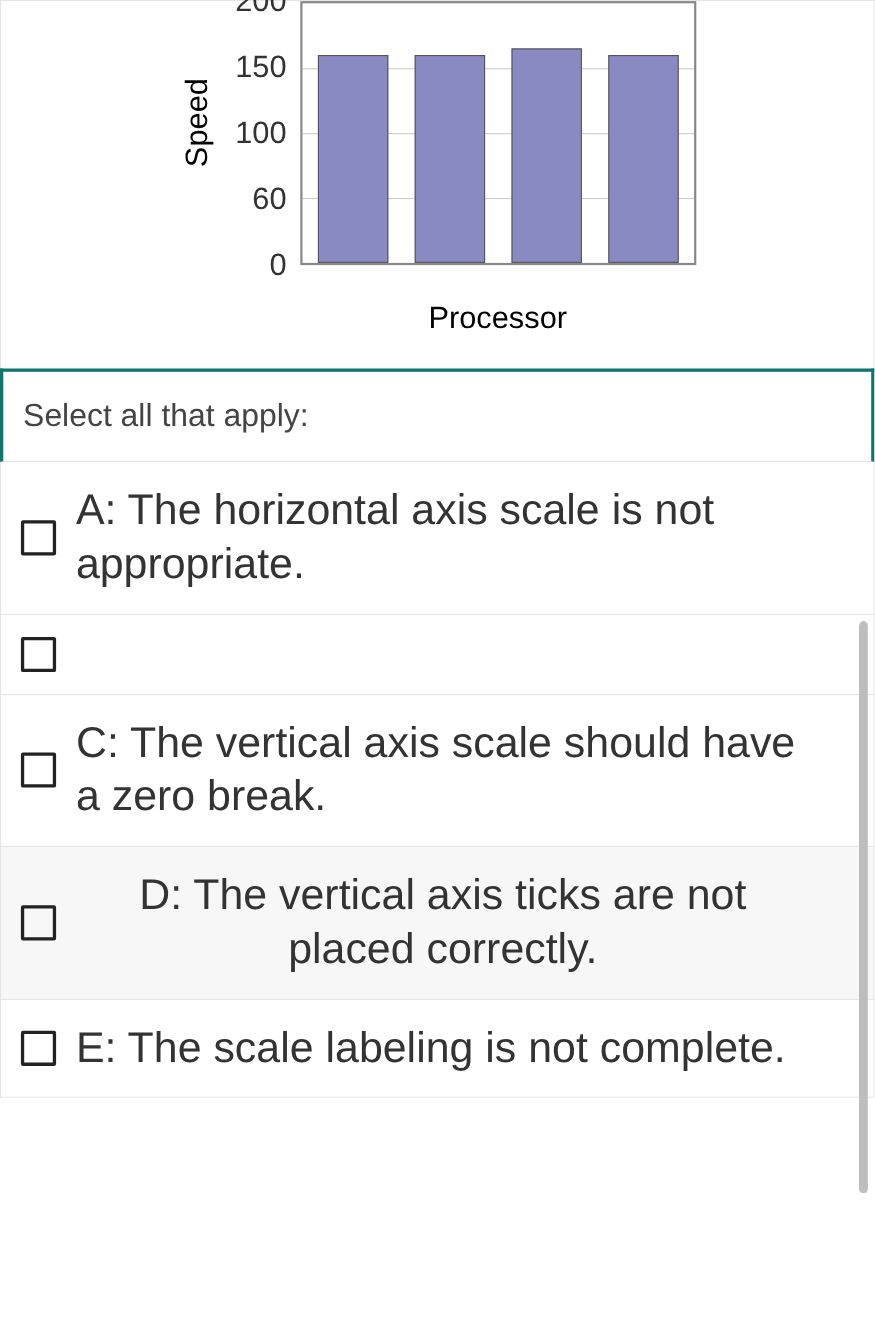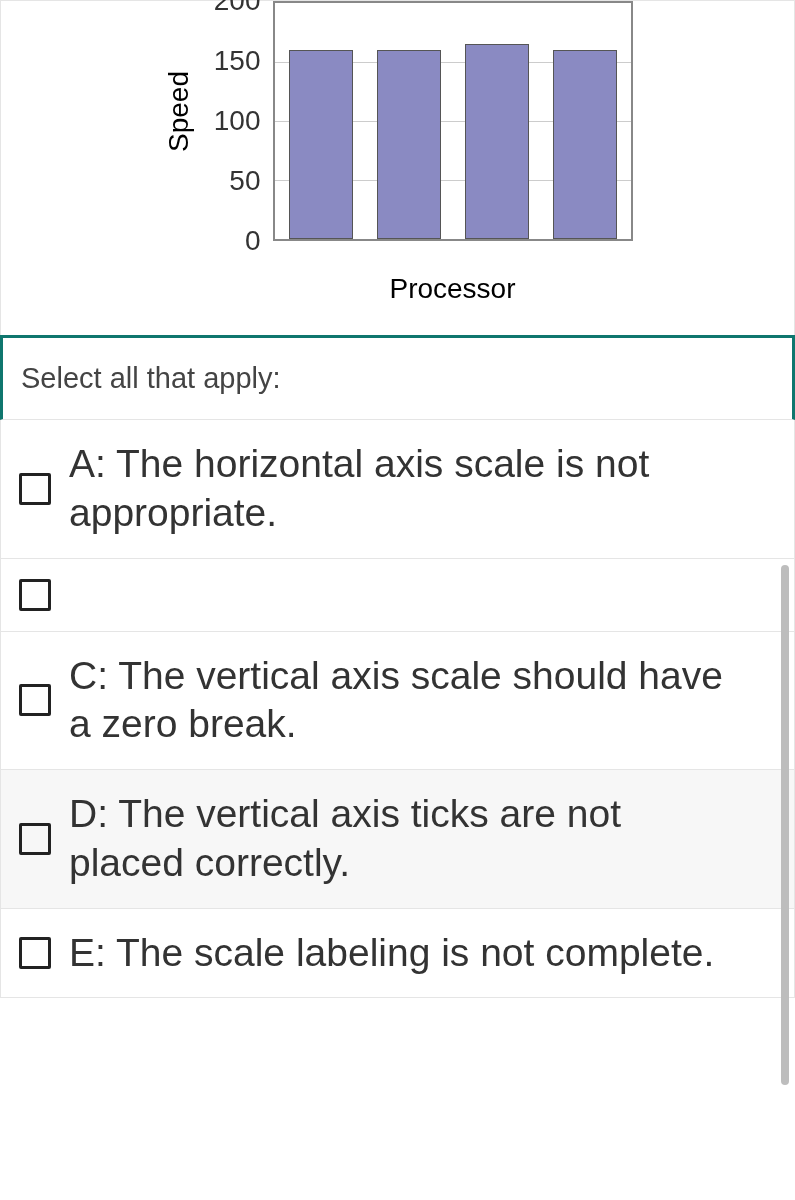--- a/index.html
+++ b/index.html
@@ -77,21 +77,21 @@
       border-left: 1px solid #e5e5e5;
       border-right: 1px solid #e5e5e5;
       border-bottom: 1px solid #e5e5e5;
       padding: 20px 18px 20px 18px;
       display: flex;
       align-items: center;
       gap: 18px;
       font-size: 39px;
       color: #333;
     }
-    .option-row.hover { background: #f7f7f7; }
+    .option-row.hover { background: #f7f7f7; text-align: center; }
     .cb {
       width: 32px;
       height: 32px;
       border: 3px solid #222;
       flex-shrink: 0;
       border-radius: 2px;
     }
     .opt-text { line-height: 1.25; padding-right: 40px; }
     .scrollbar {
       position: fixed;
@@ -108,21 +108,21 @@
 </head>
 <body>
 
 <div class="chart-section">
   <div class="chart-wrap">
     <div class="ylabel">Speed</div>
     <div class="tick-wrap">
       <span class="tick-label" style="top:0%">200</span>
       <span class="tick-label" style="top:25%">150</span>
       <span class="tick-label" style="top:50%">100</span>
-      <span class="tick-label" style="top:75%">50</span>
+      <span class="tick-label" style="top:75%">60</span>
       <span class="tick-label" style="top:100%">0</span>
     </div>
     <div style="width:12px"></div>
     <div class="plot-area">
       <div class="gridline" style="top:25%"></div>
       <div class="gridline" style="top:50%"></div>
       <div class="gridline" style="top:75%"></div>
       <div class="bars">
         <div class="bar" style="height: 80%;"></div>
         <div class="bar" style="height: 80%;"></div>

